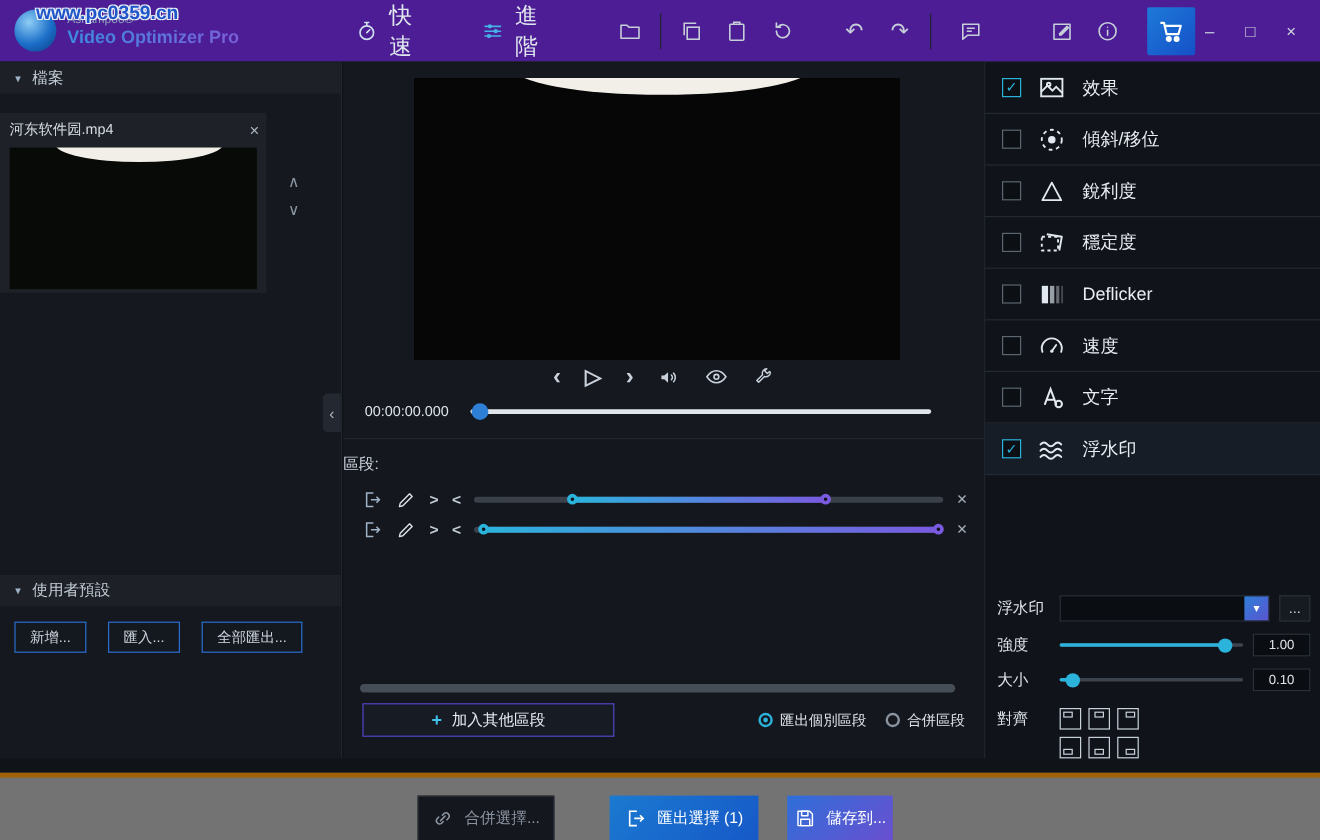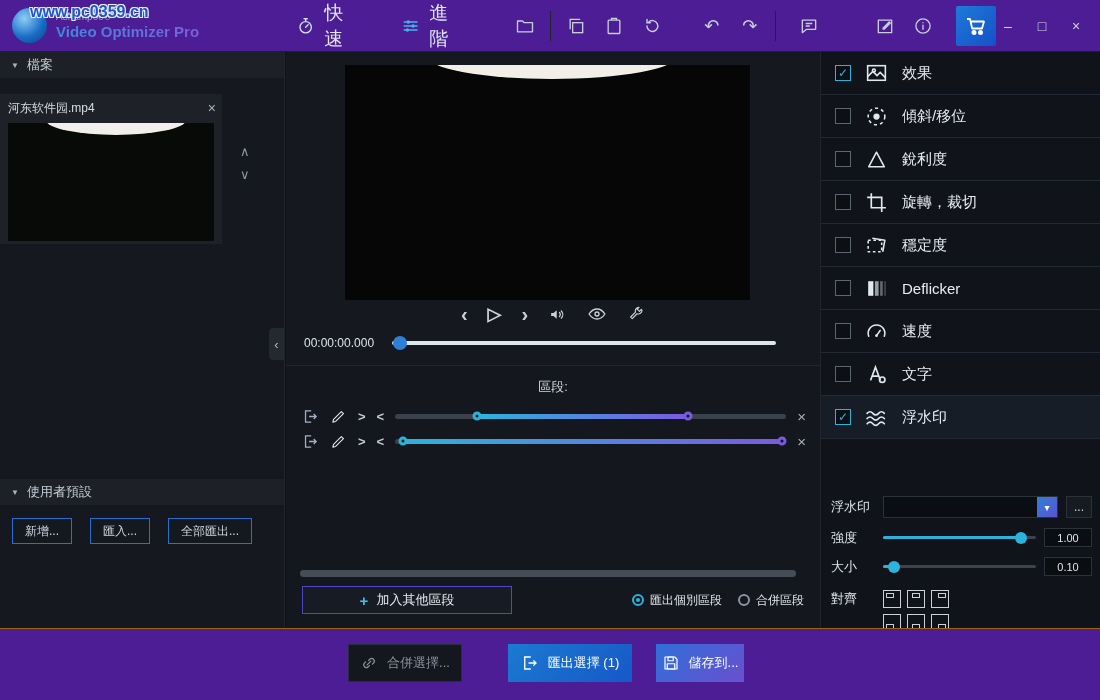--- a/index.html
+++ b/index.html
@@ -81,21 +81,21 @@
   .tr-glyph { font-size:20px; line-height:1; font-weight:bold; }
   .tr-play { font-size:18px; }
   .transport .ic { width:19px; height:19px; }
   .timebar { position:absolute; top:284px; left:18px; right:44px; display:flex;
     align-items:center; gap:18px; }
   .timecode { font-size:12px; color:#dde3ea; }
   .seek { position:relative; flex:1; height:4px; background:#dfe5ea; border-radius:2px; }
   .seek-handle { position:absolute; left:2%; top:50%; transform:translate(-50%,-50%);
     width:14px; height:14px; border-radius:50%; background:#2e7fd6; }
   .segments { position:absolute; top:313px; left:0; right:0; bottom:0; border-top:1px solid #22272f; }
-  .seg-title { position:absolute; top:12px; left:0; right:0; text-align:center;
+  .seg-title { position:absolute; top:12px; left:0; right:0; text-align:left;
     font-size:13px; color:#cfd6e0; }
   .seg-row { position:absolute; left:16px; right:14px; height:24px; display:flex;
     align-items:center; gap:11px; }
   .seg-row.r0 { top:38px; } .seg-row.r1 { top:63px; }
   .seg-ic { width:17px; height:17px; color:#9fb3c8; }
   .seg-arrow { font-size:13px; font-weight:bold; color:#c2ccd6; }
   .rangebar { position:relative; flex:1; height:5px; background:#3a414a; border-radius:3px; }
   .range-fill { position:absolute; top:0; bottom:0; border-radius:3px;
     background:linear-gradient(90deg,#2bb3dc,#7a5ae0); }
   .rh { position:absolute; top:50%; transform:translate(-50%,-50%); width:9px; height:9px;
@@ -145,22 +145,22 @@
   .wm-val { width:48px; height:19px; background:#0a0d11; border:1px solid #2a313a;
     font-size:11px; color:#dfe5ea; display:flex; align-items:center; justify-content:center; flex:0 0 auto; }
   .align-wrap { display:flex; gap:8px;margin-top:14px; }
   .align-grid { display:grid; grid-template-columns:repeat(3,18px); grid-auto-rows:18px; gap:6px; }
   .al { position:relative; border:1px solid #c9d2dc; background:transparent; }
   .al .mk { position:absolute; width:8px; height:5px; border:1px solid #c9d2dc; }
   .al.tl .mk { top:2px; left:2px; } .al.tc .mk { top:2px; left:4px; } .al.tr .mk { top:2px; right:2px; }
   .al.bl .mk { bottom:2px; left:2px; } .al.bc .mk { bottom:2px; left:4px; } .al.br .mk { bottom:2px; right:2px; }
 
   
-  .footer { position:absolute; bottom:0; left:0; right:0; height:72px; background:#4c1d95;
-    border-top:1px solid #a16207; }
+  .footer { position:absolute; bottom:0; left:0; right:0; height:56px; background:#737373;
+    border-top:4px solid #a16207; }
   .f-btn { position:absolute; top:15px; height:38px; display:flex; align-items:center;
     justify-content:center; gap:9px; font-size:13px; }
   .f-btn .ic { width:18px; height:18px; }
   .merge-btn { left:348px; width:114px; background:#14171d; border:1px solid #2a2f38; color:#8a93a0; }
   .export-btn { left:508px; width:124px; background:linear-gradient(135deg,#1b7ad0,#1658c8); color:#fff; }
   .save-btn { left:656px; width:88px; background:linear-gradient(135deg,#2f6fd8,#6a4fd0); color:#fff; }
 </style>
 </head>
 <body>
 
@@ -459,30 +459,20 @@
     <span class="cbx"></span>
     <span class="ic f-ic">
       <svg viewBox="0 0 24 24" fill="none" stroke="currentColor" stroke-width="1.5" stroke-linejoin="round">
           <path d="M12 5l7.5 14h-15z"></path>
         </svg>
     </span>
     <span class="f-label">銳利度</span>
   </div>
 
 
-  <div class="filter-row">
-    <span class="cbx"></span>
-    <span class="ic f-ic">
-      <svg viewBox="0 0 24 24" fill="none" stroke="currentColor" stroke-width="1.6">
-          <path d="M7 3v14h14"></path>
-          <path d="M3 7h14v14"></path>
-        </svg>
-    </span>
-    <span class="f-label">旋轉，裁切</span>
-  </div>
 
   <div class="filter-row">
     <span class="cbx"></span>
     <span class="ic f-ic">
       <svg viewBox="0 0 24 24" fill="none" stroke="currentColor" stroke-width="1.5" stroke-linejoin="round">
           <rect x="4" y="7" width="13" height="11" stroke-dasharray="2.5 2.5"></rect>
           <path d="M8 5l12 2-2 11"></path>
         </svg>
     </span>
     <span class="f-label">穩定度</span>

